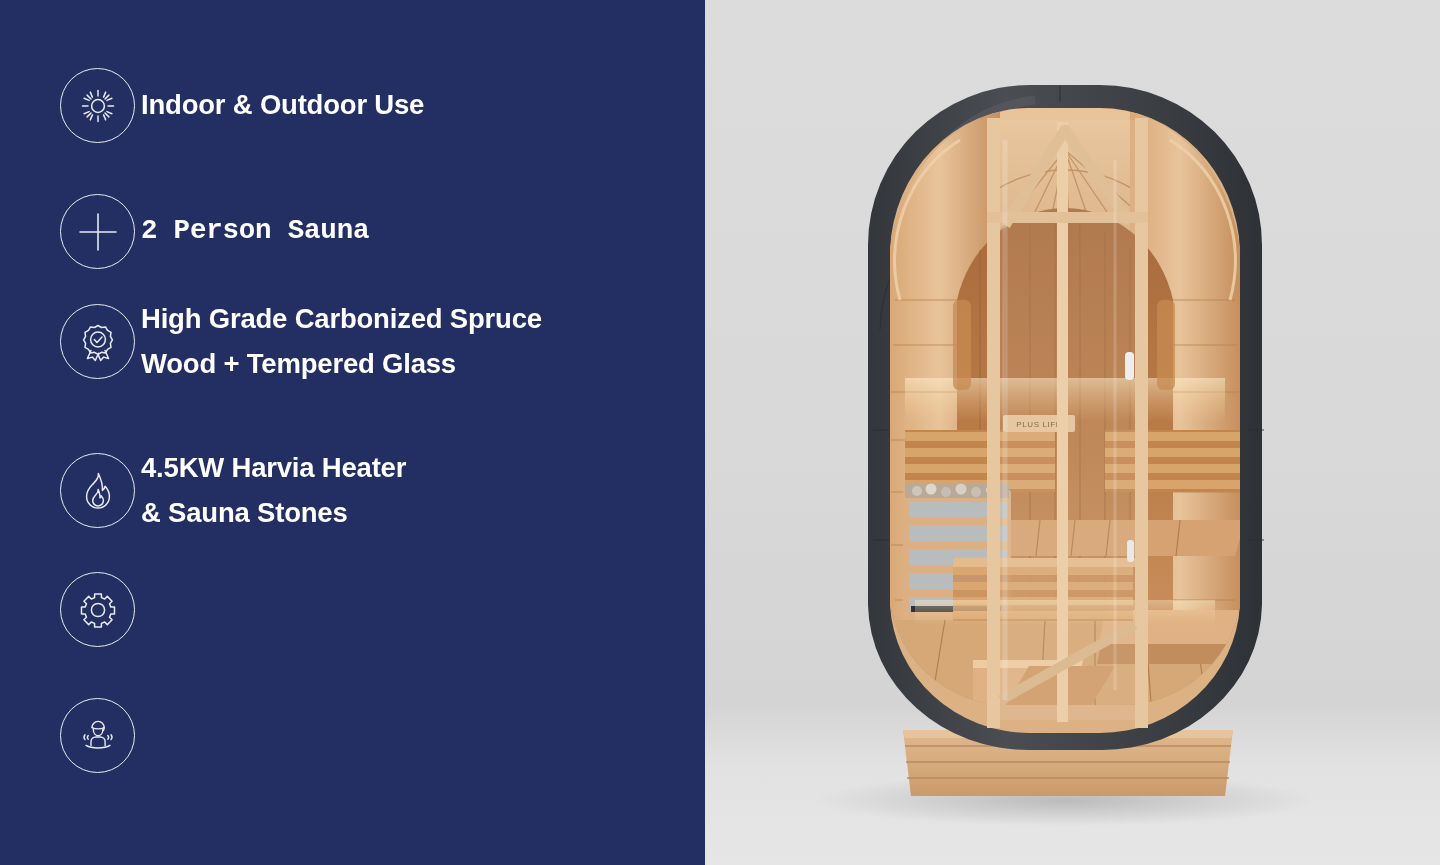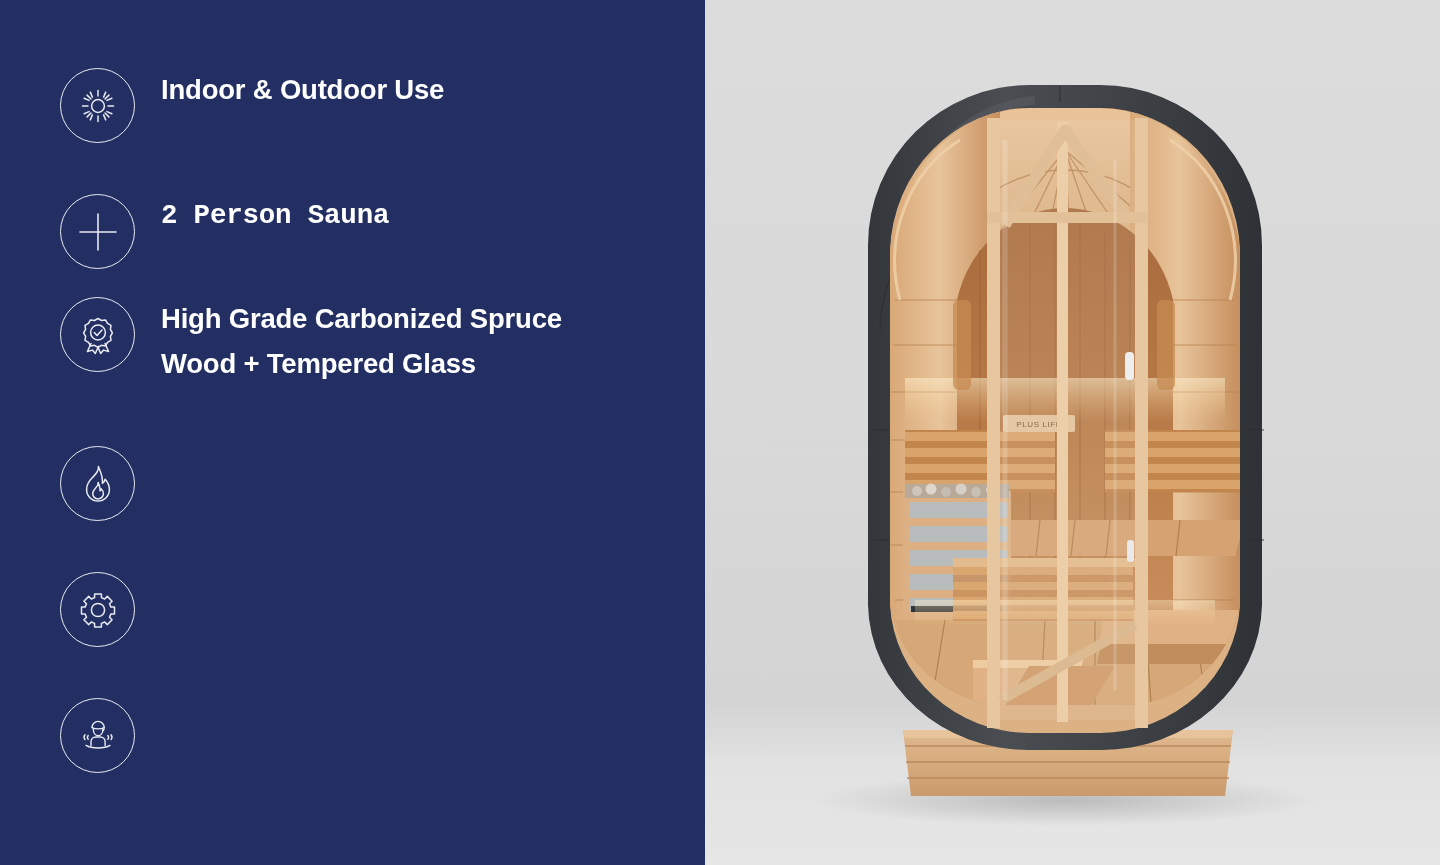--- a/index.html
+++ b/index.html
@@ -27,22 +27,22 @@
   .feature-list {
     position: absolute;
     left: 0; top: 0;
     width: 705px;
     height: 865px;
   }
   .feature-row {
     position: absolute;
     left: 60px;
     display: flex;
-    align-items: flex-start;
-    gap: 26px;
+    align-items: center;
+    gap: 6px;
   }
   .feature-icon {
     flex: 0 0 auto;
     width: 75px;
     height: 75px;
     border: 1.6px solid #e8eaf2;
     border-radius: 50%;
     display: flex;
     align-items: center;
     justify-content: center;
@@ -148,20 +148,22 @@
 Wood + Tempered Glass</div>
       </div>
 
       <div class="feature-row r3">
         <div class="feature-icon">
           <svg width="40" height="44" viewBox="0 0 40 44" fill="none" stroke="#e8eaf2" stroke-width="1.5" stroke-linejoin="round" stroke-linecap="round">
             <path d="M20.4 4.5 c0.6 5.2 -3.0 8.0 -6.2 11.3 -3.4 3.5 -5.6 6.8 -5.6 11.6 0 6.6 5.1 11.6 11.4 11.6 6.3 0 11.4 -5.0 11.4 -11.6 0 -4.4 -1.9 -7.6 -4.3 -10.2 -0.3 2.0 -1.3 3.4 -2.7 4.2 0.5 -4.7 -1.3 -10.9 -4.0 -16.9 Z"></path>
             <path d="M20.2 20.4 c0.4 3.1 -1.6 4.6 -3.2 6.3 -1.4 1.5 -2.3 2.9 -2.3 4.9 0 3.0 2.4 5.3 5.3 5.3 3.0 0 5.4 -2.3 5.4 -5.3 0 -2.0 -0.9 -3.4 -2.1 -4.7 -0.2 0.9 -0.6 1.5 -1.3 1.9 0.3 -2.2 -0.6 -5.3 -1.8 -8.4 Z"></path>
           </svg>
         </div>
+        <div class="feature-label">4.5KW Harvia Heater
+&amp; Sauna Stones</div>
       </div>
 
       <div class="feature-row r4">
         <div class="feature-icon">
           <svg width="42" height="42" viewBox="0 0 42 42" fill="none" stroke="#e8eaf2" stroke-width="1.5" stroke-linejoin="round" stroke-linecap="round">
             <path d="M17.6 5.0 h6.8 v3.6 l3.3 1.4 2.6 -2.6 4.8 4.8 -2.6 2.6 1.4 3.3 h3.6 v6.8 h-3.6 l-1.4 3.3 2.6 2.6 -4.8 4.8 -2.6 -2.6 -3.3 1.4 v3.6 h-6.8 v-3.6 l-3.3 -1.4 -2.6 2.6 -4.8 -4.8 2.6 -2.6 -1.4 -3.3 h-3.6 v-6.8 h3.6 l1.4 -3.3 -2.6 -2.6 4.8 -4.8 2.6 2.6 3.3 -1.4 Z"></path>
             <circle cx="21" cy="21" r="6.6"></circle>
           </svg>
         </div>
       </div>

